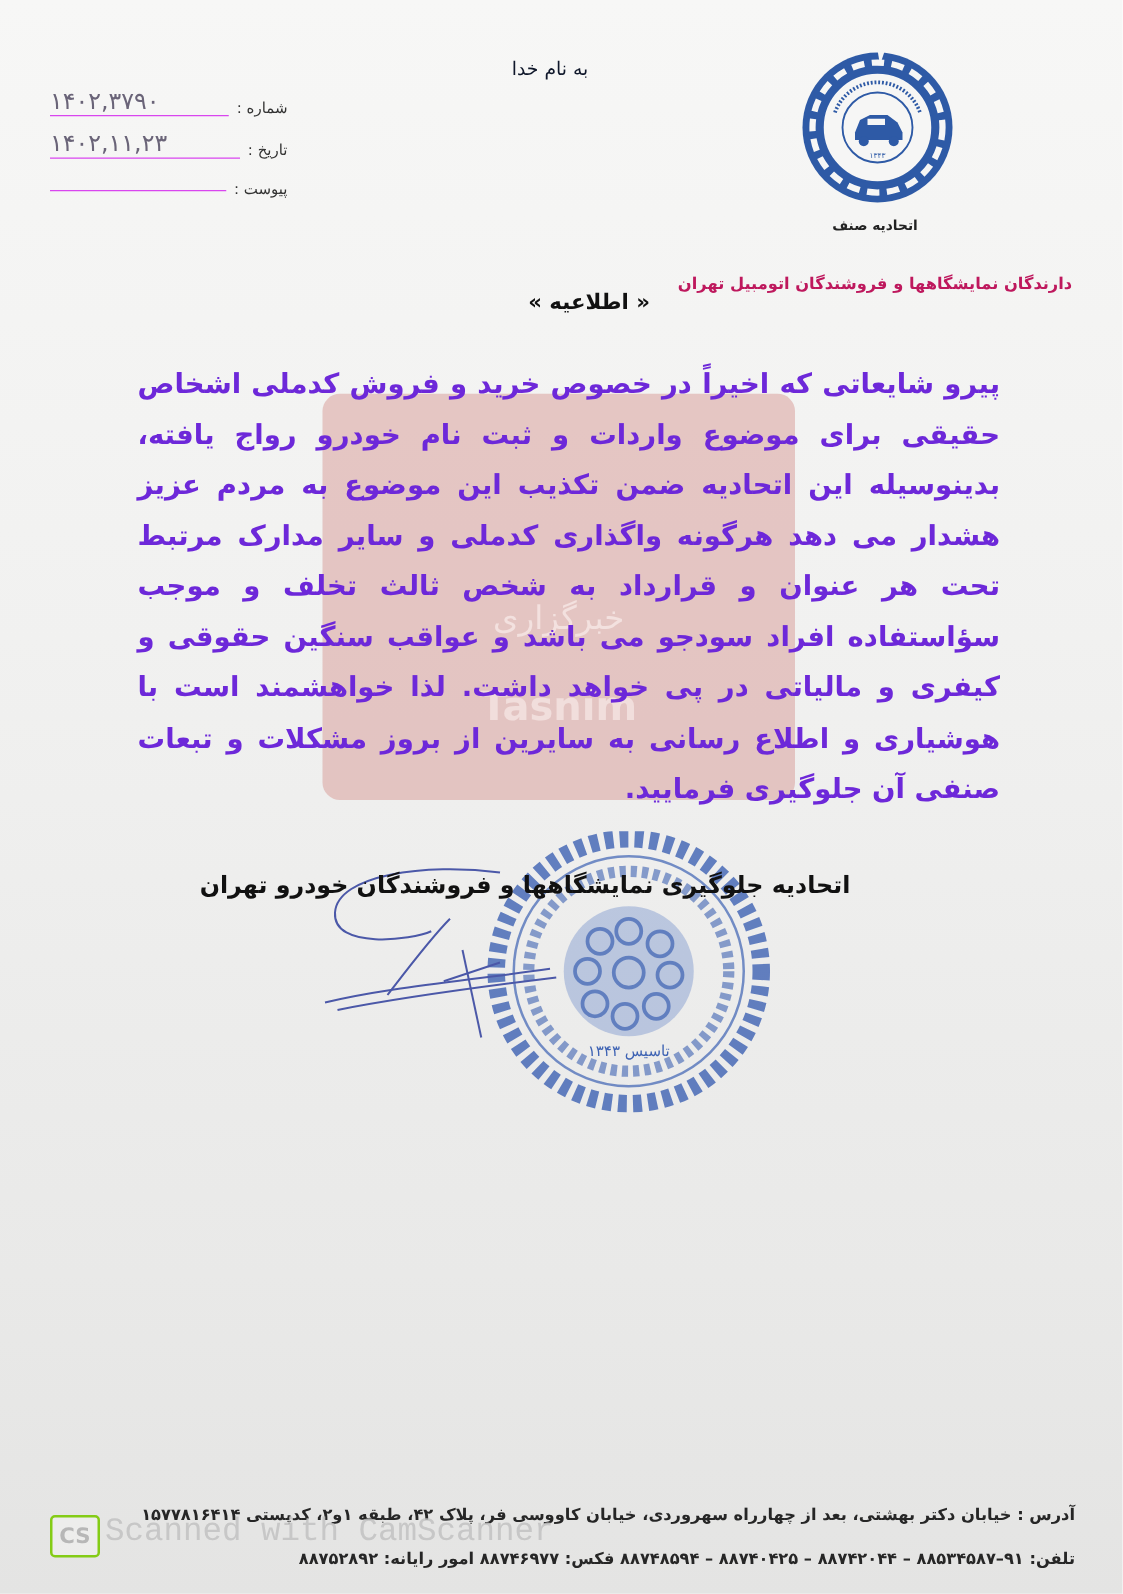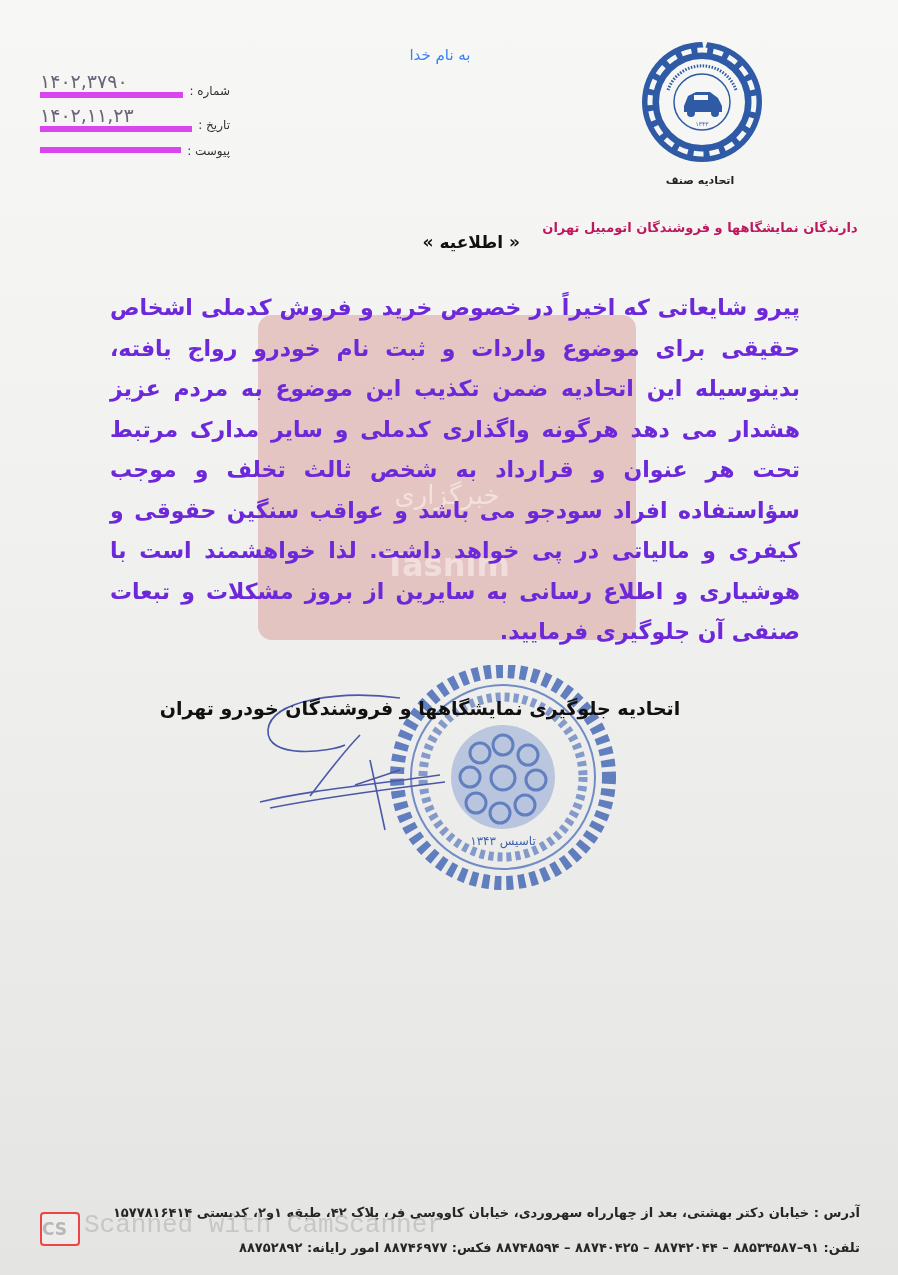--- a/index.html
+++ b/index.html
@@ -6,24 +6,24 @@
   body {
     width:898px; height:1275px; overflow:hidden;
     background: linear-gradient(180deg,#f7f7f6 0%,#f1f1f0 40%,#e9e9e8 80%,#e4e4e3 100%);
     font-family: "DejaVu Sans", sans-serif;
     position:relative; color:#1c1c1c;
   }
   .abs { position:absolute; }
   .rtl { direction: rtl; unicode-bidi: embed; }
 
   
-  .bismillah { left:380px; top:46px; width:120px; text-align:center; font-size:15px; color:#3b82f6; }
+  .bismillah { left:380px; top:46px; width:120px; text-align:center; font-size:15px; color:#0f172a; }
   .meta-row { left:40px; width:190px; font-size:12px; color:#333; display:flex; flex-direction:row-reverse; align-items:flex-end; gap:6px; }
   .meta-label { white-space:nowrap; }
-  .meta-val { font-family:"DejaVu Sans", sans-serif; font-size:19px; color:#6a6478; border-bottom:6px solid #d946ef; flex:1; text-align:left; line-height:22px; letter-spacing:1px; }
+  .meta-val { font-family:"DejaVu Sans", sans-serif; font-size:19px; color:#6a6478; border-bottom:1px solid #d946ef; flex:1; text-align:left; line-height:22px; letter-spacing:1px; }
   .meta-val.empty { height:1px; margin-bottom:5px; }
 
   .logo { left:638px; top:38px; width:128px; height:128px; }
   .org-line1 { left:600px; top:174px; width:200px; text-align:center; font-size:11px; color:#222; font-weight:bold; }
   .org-line2 { left:540px; top:204px; width:320px; text-align:center; font-size:13px; color:#be185d; font-weight:bold;margin-top:16px; }
 
   .title { left:380px; top:232px; width:140px; font-size:17px; font-weight:bold; color:#111; }
 
   
   .watermark { left:258px; top:315px; width:378px; height:325px; background:#d9a09c; opacity:0.55; border-radius:14px; }
@@ -33,21 +33,21 @@
   .body-text { left:110px; top:288px; width:690px; font-size:22px; font-weight:bold; line-height:40.5px; text-align:justify; text-align-last:right; color:#6d28d9; }
   .body-text p { margin:0; }
 
   .signoff { left:150px; top:697px; width:540px; text-align:center; font-size:19px; font-weight:bold; color:#111; }
 
   .stamp { left:388px; top:665px; width:230px; height:225px; }
   .signature { left:250px; top:690px; width:200px; height:150px; }
 
   
   .footer { left:30px; width:830px; font-size:13px; font-weight:bold; color:#262626; white-space:nowrap; }
-  .cs-badge { left:40px; top:1212px; width:36px; height:30px; border:2px solid #ef4444; border-radius:4px; color:#b7b7b7; font-size:17px; font-weight:bold; text-align:left; line-height:30px; background:rgba(255,255,255,0.3); }
+  .cs-badge { left:40px; top:1212px; width:36px; height:30px; border:2px solid #84cc16; border-radius:4px; color:#b7b7b7; font-size:17px; font-weight:bold; text-align:center; line-height:30px; background:rgba(255,255,255,0.3); }
   .cs-text { left:84px; top:1210px; font-size:26px; color:#c2c2c2; opacity:0.85; font-family:Liberation Mono, monospace; }
 </style>
 </head>
 <body>
 
 <div class="abs bismillah rtl">به نام خدا</div>
 
 <div class="abs meta-row" style="top:70px;">
   <span class="meta-label rtl">شماره :</span>
   <span class="meta-val">۱۴۰۲,۳۷۹۰</span>

